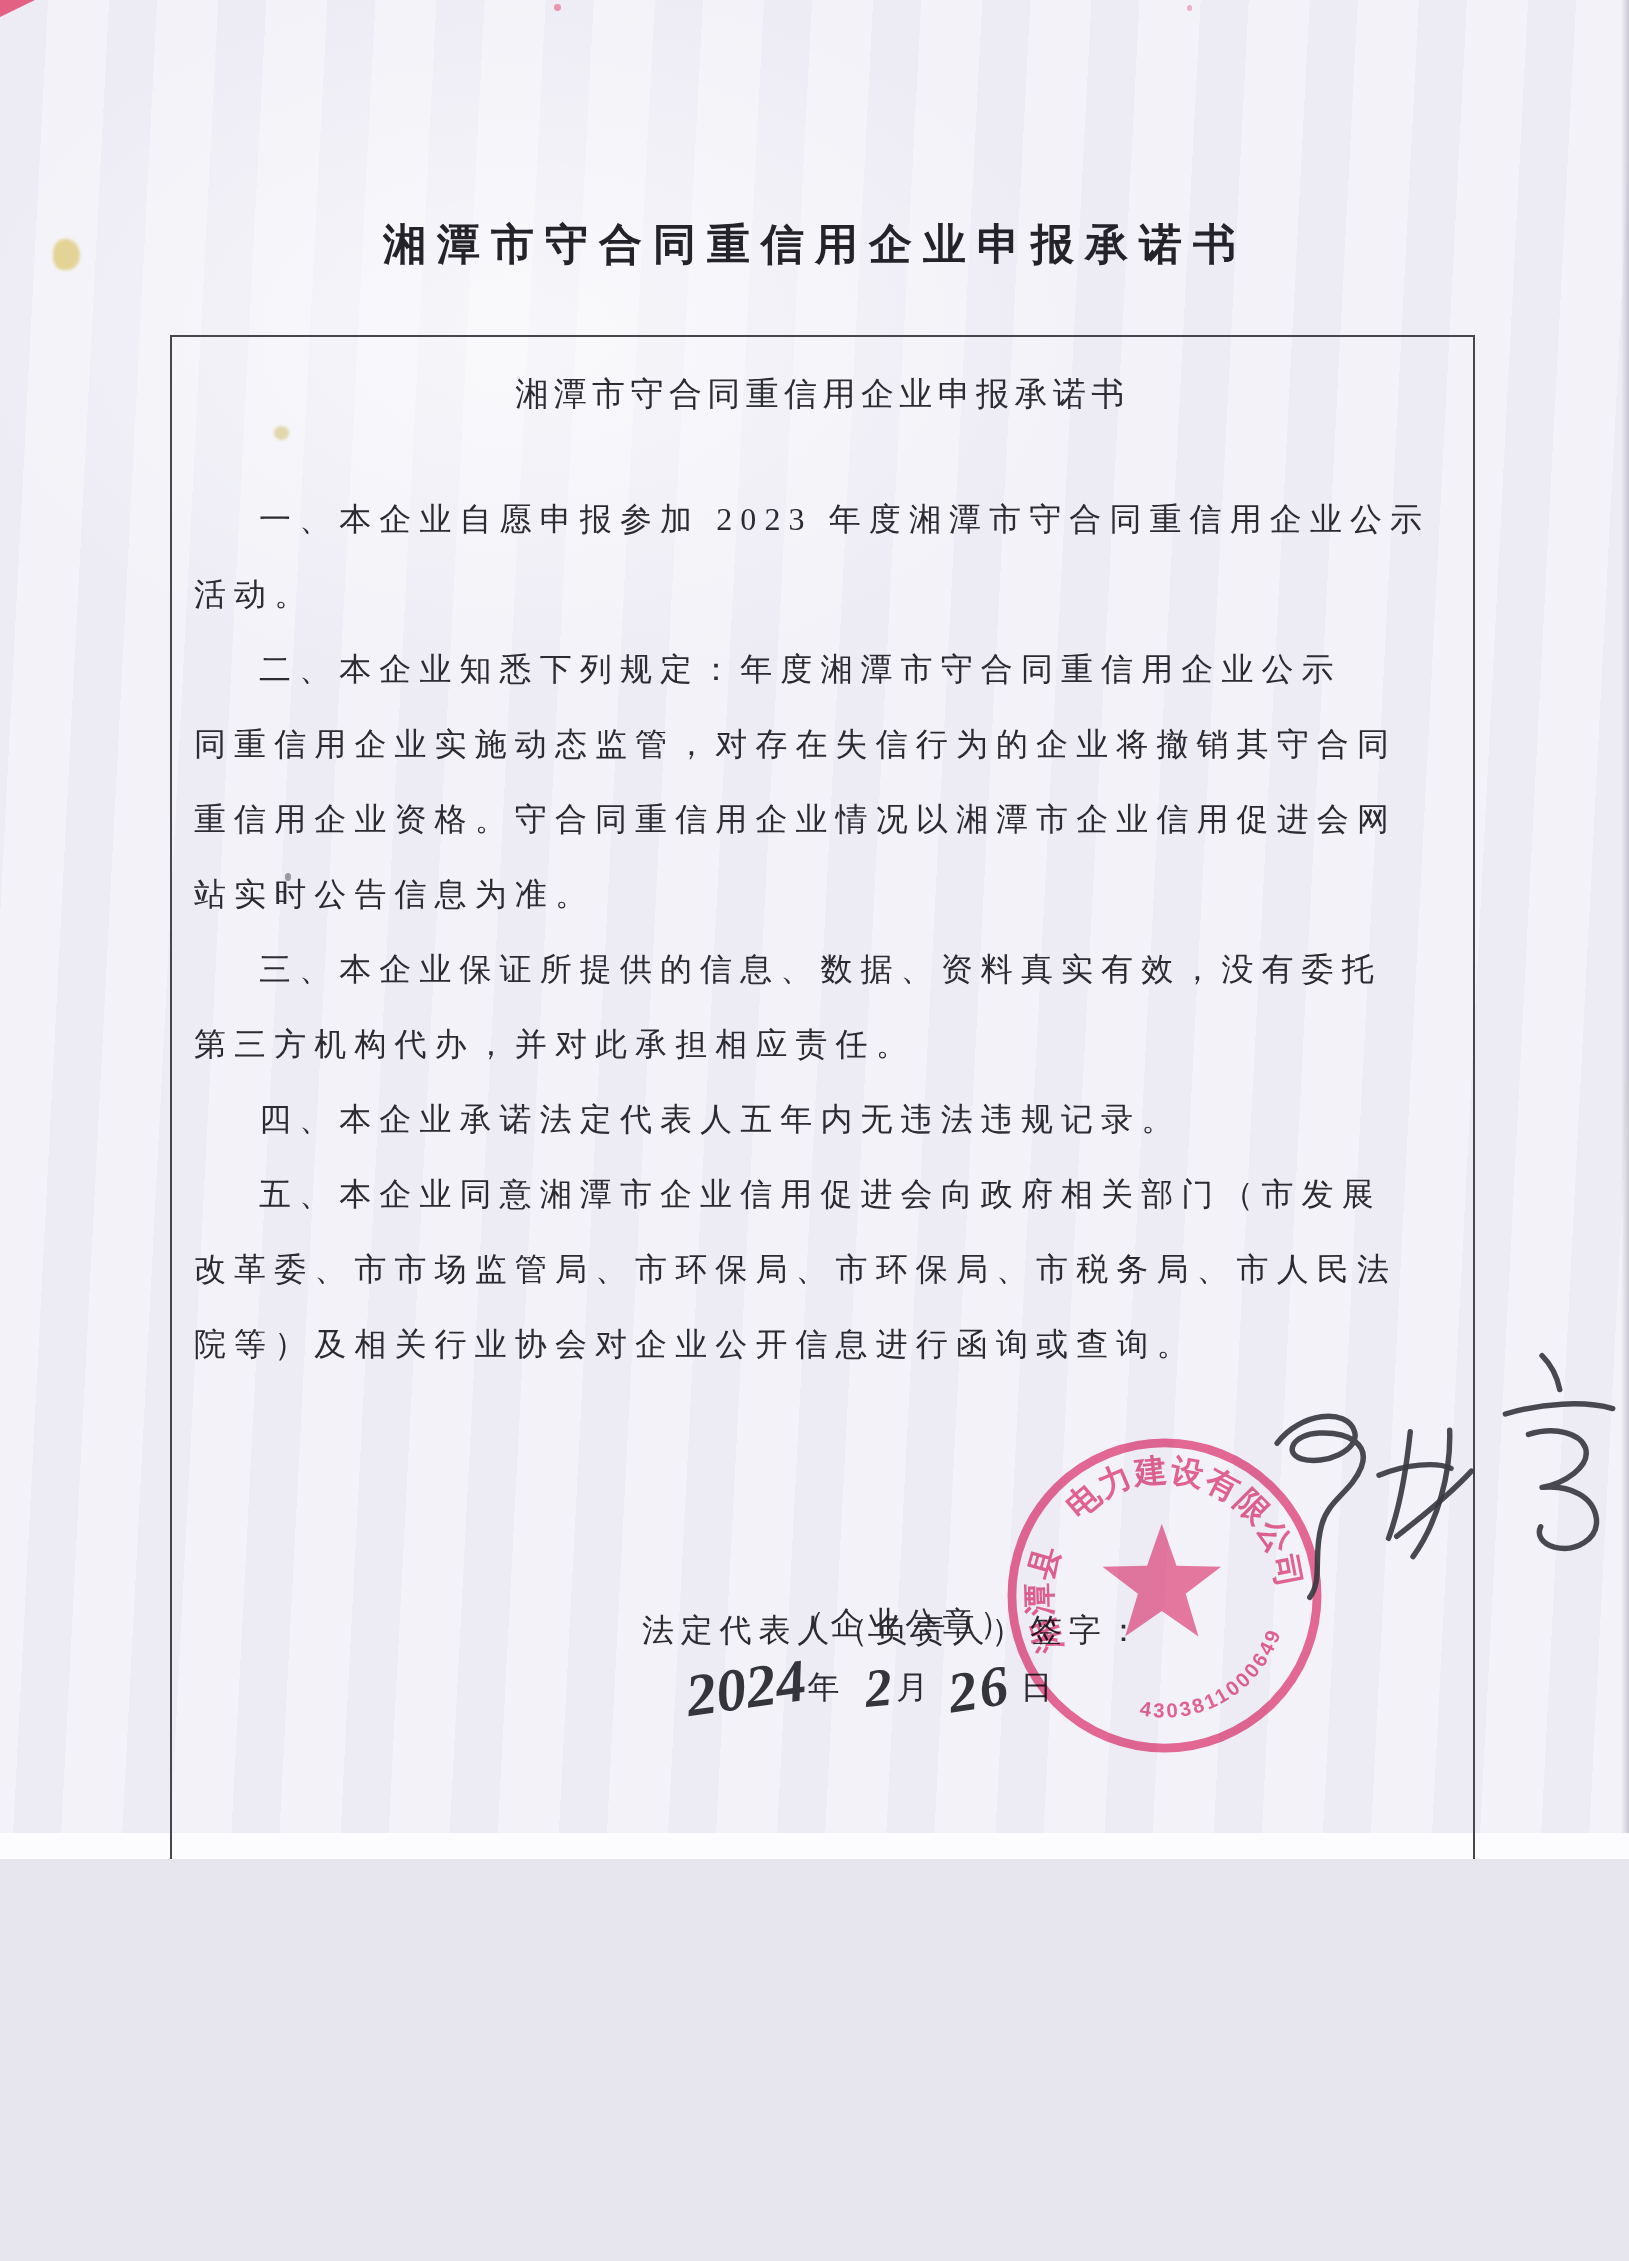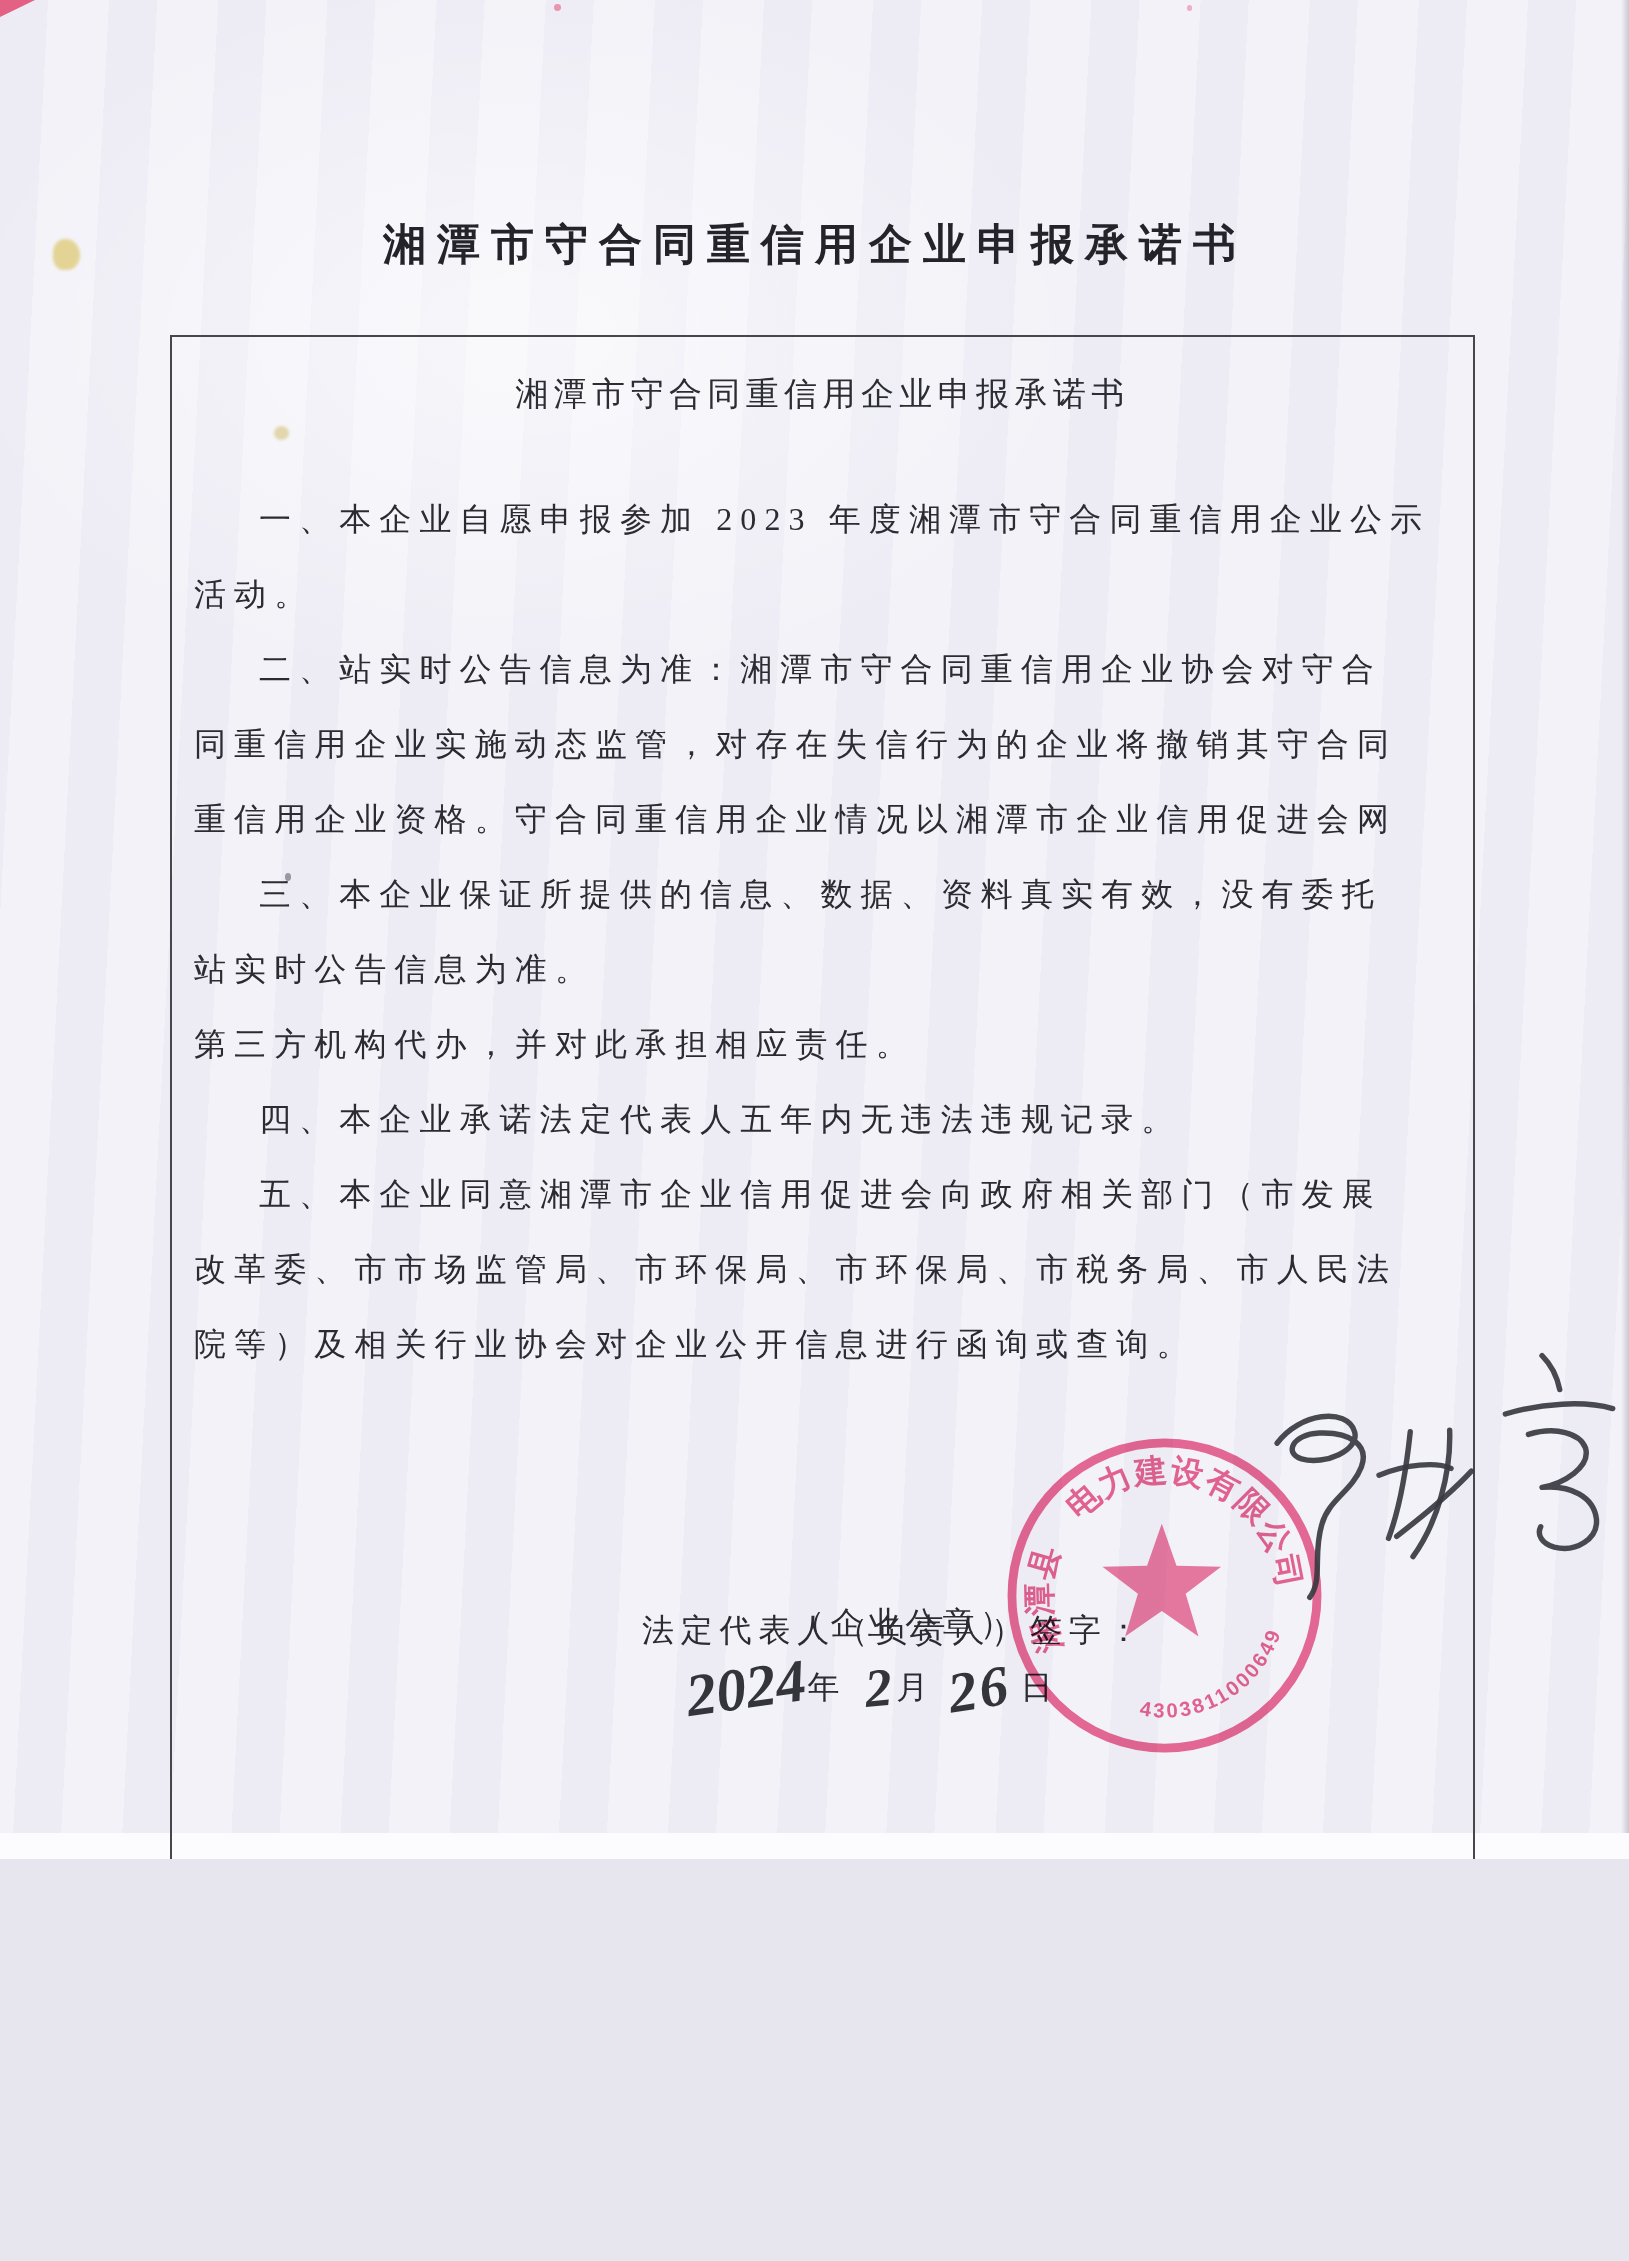--- a/index.html
+++ b/index.html
@@ -98,25 +98,25 @@
 
   <h1 class="main-title">湘潭市守合同重信用企业申报承诺书</h1>
 
   <div class="doc-box"></div>
 
   <div class="inner-title">湘潭市守合同重信用企业申报承诺书</div>
 
   <div class="body" id="body-paragraphs">
       <div class="line first">一、本企业自愿申报参加 2023 年度湘潭市守合同重信用企业公示</div>
       <div class="line">活动。</div>
-      <div class="line first">二、站实时公告信息为准：湘潭市守合同重信用企业协会对守合</div>
+      <div class="line first">二、本企业知悉下列规定：年度湘潭市守合同重信用企业公示</div>
       <div class="line">同重信用企业实施动态监管，对存在失信行为的企业将撤销其守合同</div>
       <div class="line">重信用企业资格。守合同重信用企业情况以湘潭市企业信用促进会网</div>
+      <div class="line">站实时公告信息为准。</div>
       <div class="line first">三、本企业保证所提供的信息、数据、资料真实有效，没有委托</div>
-      <div class="line">站实时公告信息为准。</div>
       <div class="line">第三方机构代办，并对此承担相应责任。</div>
       <div class="line first">四、本企业承诺法定代表人五年内无违法违规记录。</div>
       <div class="line first">五、本企业同意湘潭市企业信用促进会向政府相关部门（市发展</div>
       <div class="line">改革委、市市场监管局、市环保局、市环保局、市税务局、市人民法</div>
       <div class="line">院等）及相关行业协会对企业公开信息进行函询或查询。</div>
     </div>
 
   <div class="sig-label">法定代表人（负责人）签字：</div>
   <div class="seal-note">（企业公章）</div>
 

